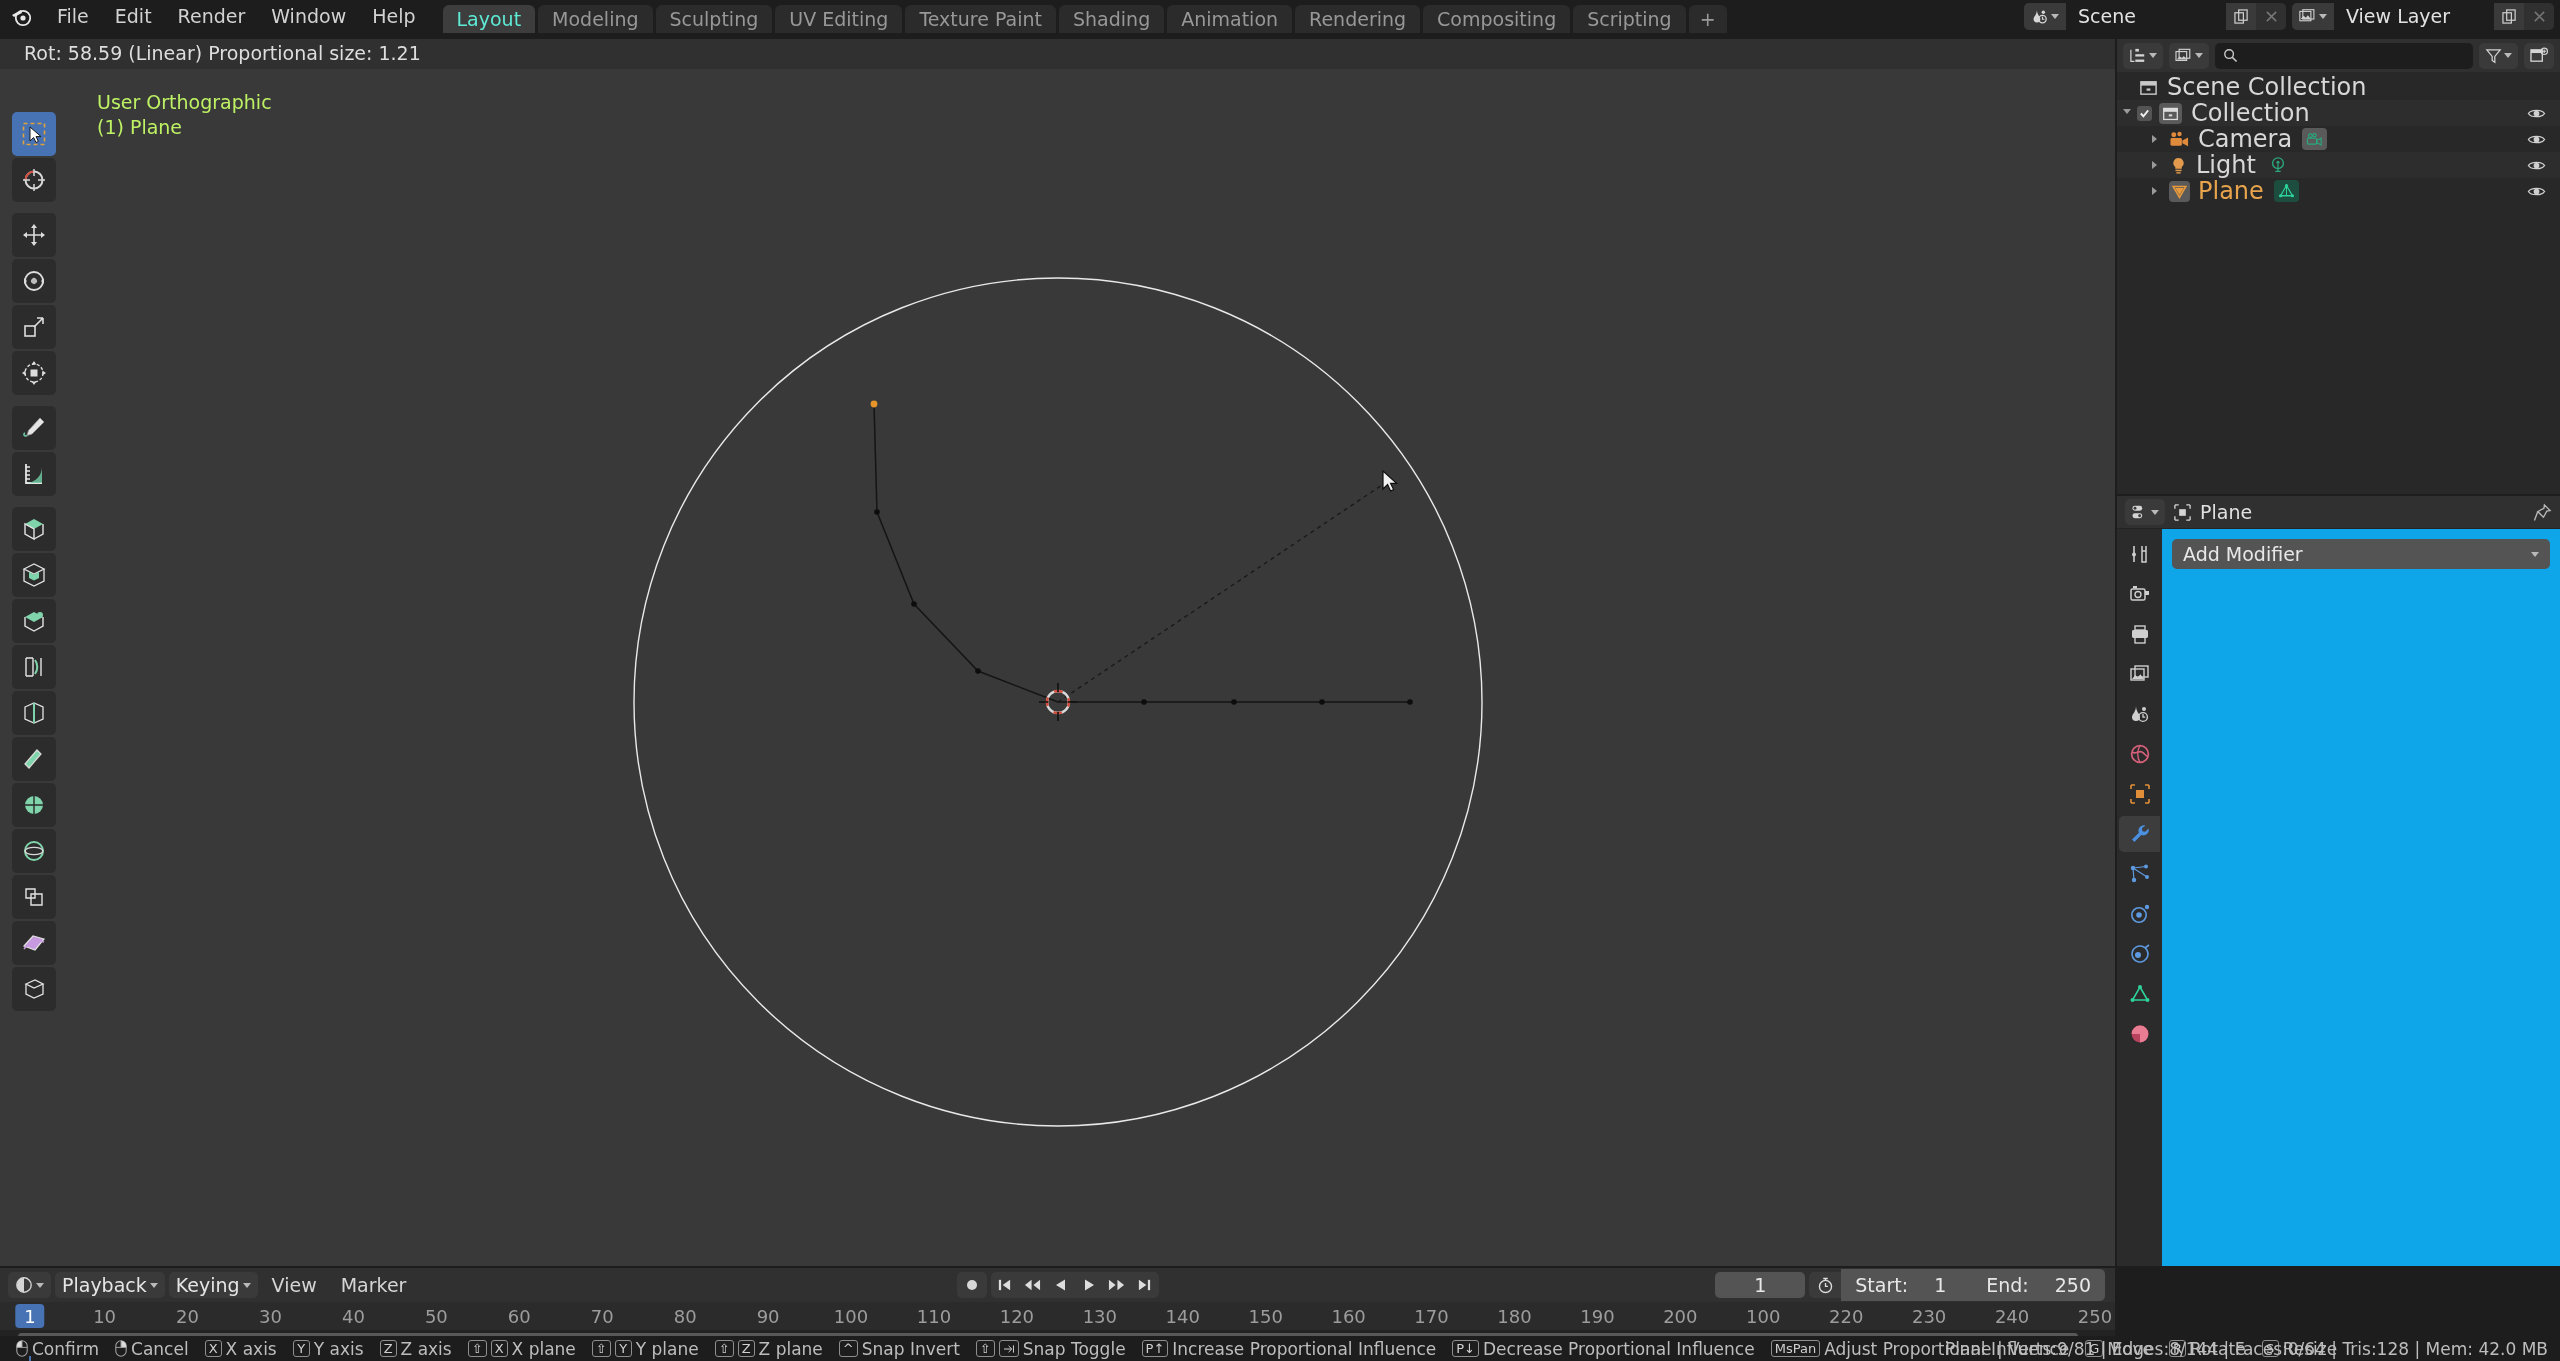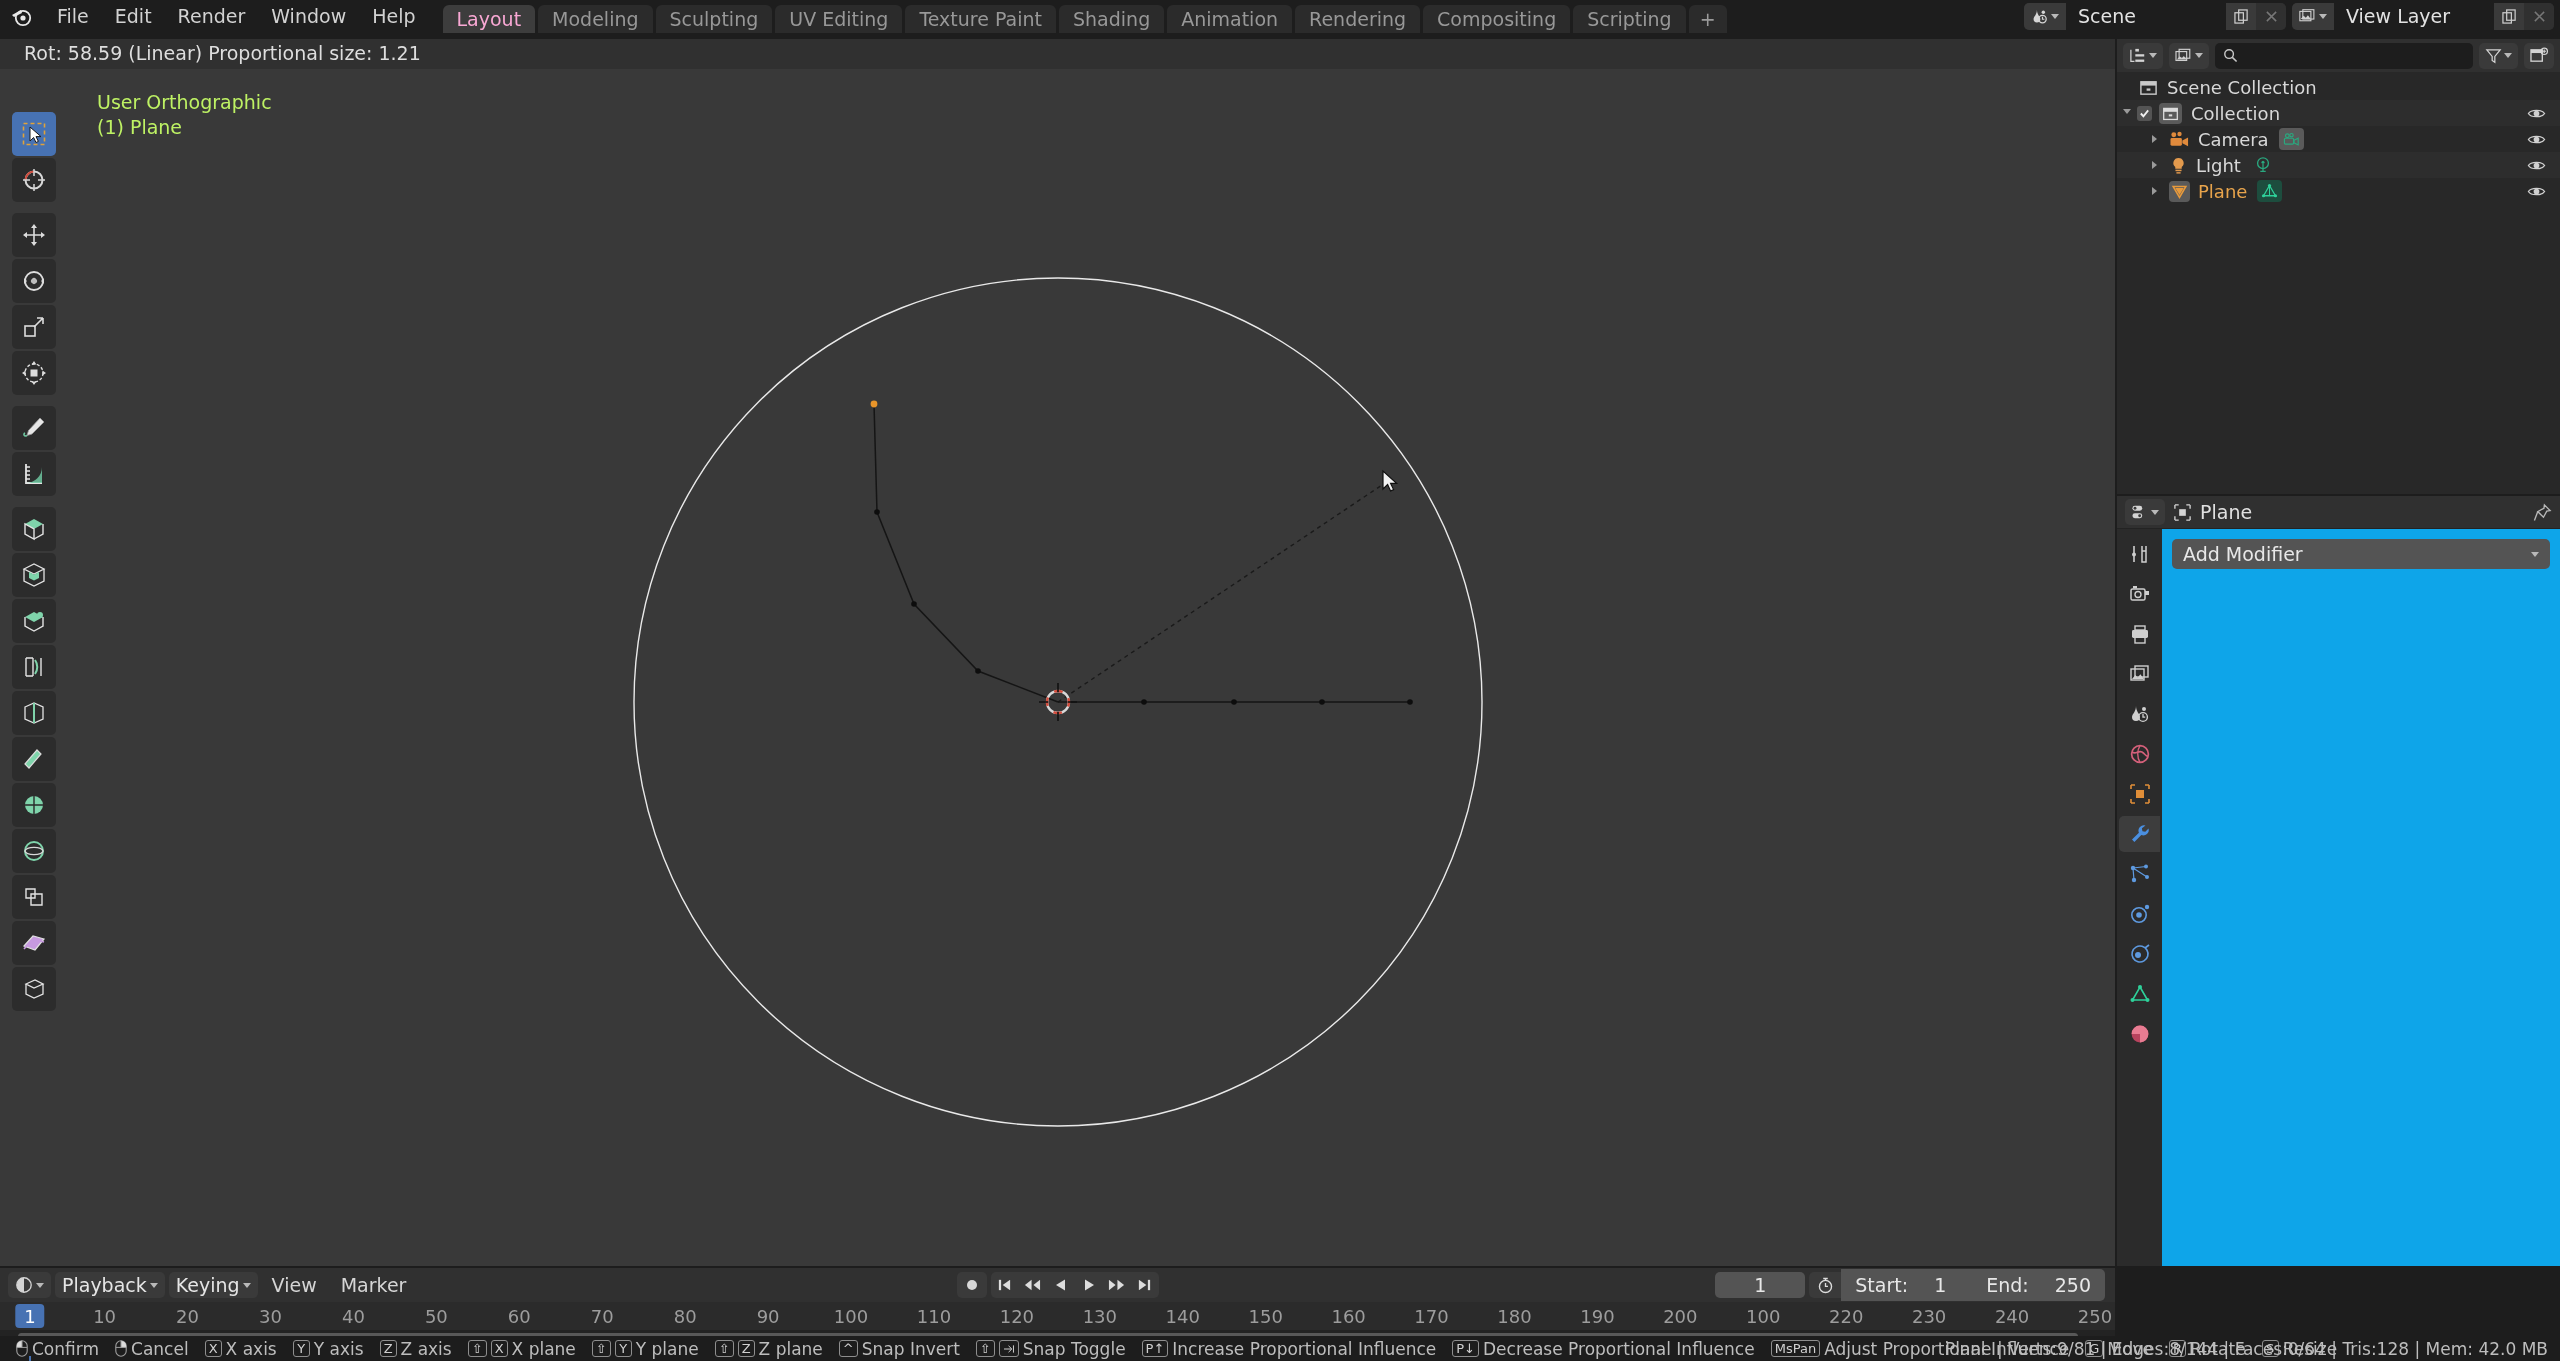--- a/index.html
+++ b/index.html
@@ -24,21 +24,21 @@
   .menu-item {
     padding: 0 13px; height: 33px; line-height: 33px; font-size: 19px; color: #d2d2d2;
     white-space: nowrap;
   }
   .wstabs { display: flex; align-items: flex-end; height: 33px; margin-left: 14px; }
   .wstab {
     padding: 0 14px; height: 28px; line-height: 28px; font-size: 19px;
     color: #989898; background: #2b2b2b; border-radius: 6px 6px 0 0;
     margin-right: 3px; white-space: nowrap;
   }
-  .wstab.active { background: #3d3d3d; color: #f9a8d4; }
+  .wstab.active { background: #3d3d3d; color: #5eead4; }
   .wstab.plus { color: #9a9a9a; padding: 0 11px; background: #2b2b2b; }
   .topbar-right {
     position: absolute; right: 6px; top: 3px; height: 27px; display: flex; align-items: center;
   }
   .field-group {
     display: flex; align-items: center; height: 27px; background: #282828;
     border-radius: 5px; margin-left: 6px; overflow: hidden;
   }
   .fg-icon {
     display: flex; align-items: center; gap: 3px; padding: 0 7px; height: 27px;
@@ -106,21 +106,21 @@
     height: 26px; background: #3a3a3a; border-radius: 5px; display: flex; align-items: center;
     padding: 0 6px; gap: 2px;
   }
   .ol-search {
     flex: 1; height: 26px; background: #1d1d1d; border-radius: 5px;
     display: flex; align-items: center; padding: 0 8px; gap: 6px;
   }
   .ol-rows { padding-top: 2px; }
   .ol-row {
     height: 26px; display: flex; align-items: center; position: relative;
-    font-size: 18px; color: #d8d8d8;
+    font-size: 24px; color: #d8d8d8;
   }
   .ol-row.alt { background: #2d2d2d; }
   .ol-eye { position: absolute; right: 14px; top: 4px; }
   .disc-tri { width:0;height:0;border-left:5px solid #9a9a9a;border-top:4px solid transparent;border-bottom:4px solid transparent; }
   .disc-tri.down { border-left:4px solid transparent;border-right:4px solid transparent;border-top:5px solid #9a9a9a; }
   .chk {
     width: 15px; height: 15px; background: #545454; border-radius: 3px;
     display: flex; align-items: center; justify-content: center;
   }
   .sel-name { color: #e8a44c; }

